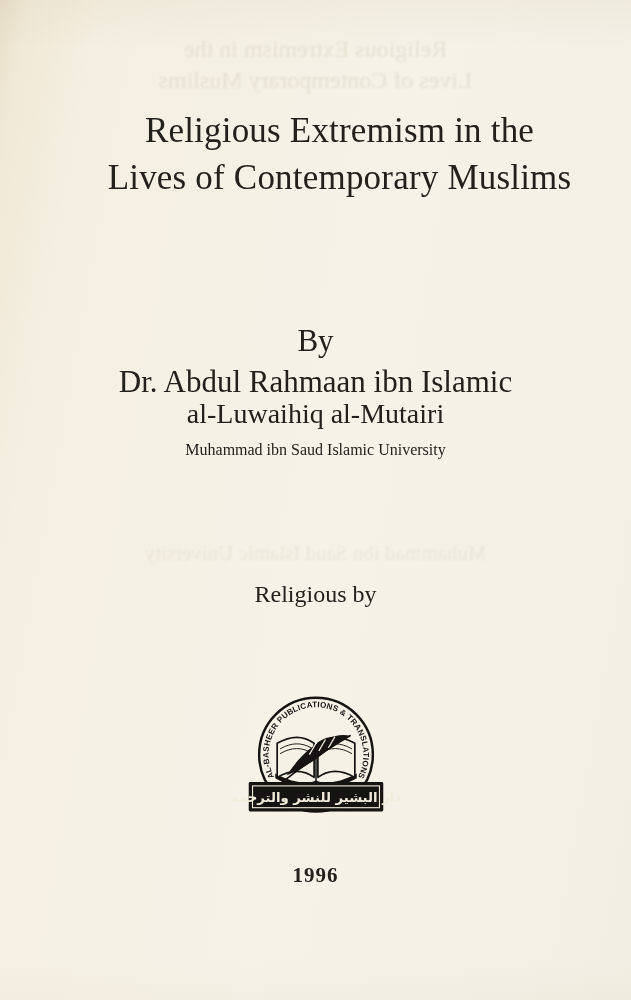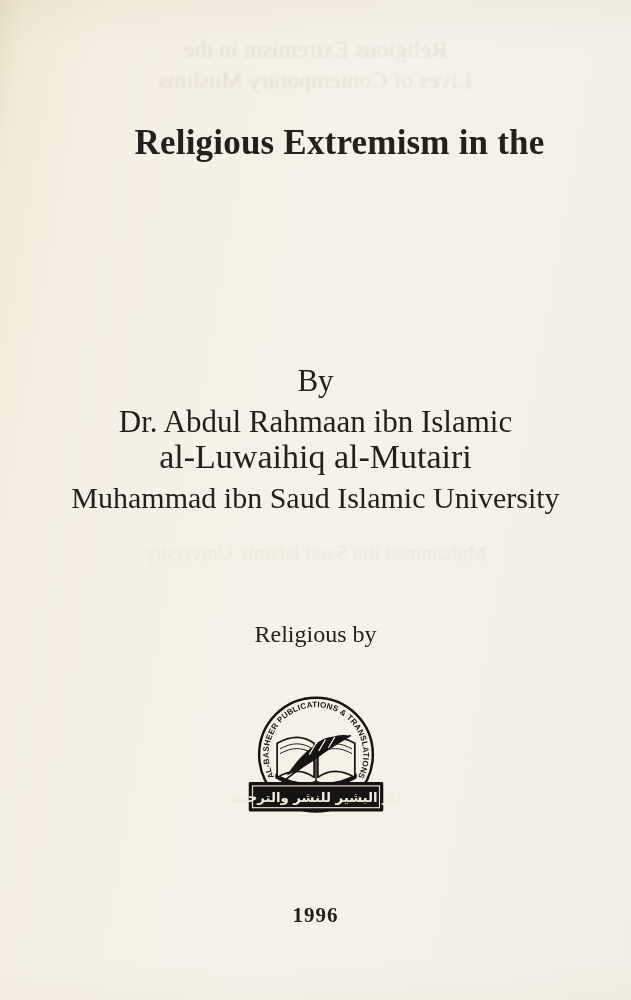--- a/index.html
+++ b/index.html
@@ -20,27 +20,27 @@
     position: absolute; left: 0; right: 0;
     text-align: center;
     transform: scaleX(-1);
     color: rgba(125, 108, 74, 0.13);
     filter: blur(1.1px);
     pointer-events: none;
     white-space: nowrap;
   }
   .ghost-top { top: 34px; font-size: 24px; line-height: 31px; }
   .ghost-mid { top: 541px; font-size: 21px; color: rgba(125,108,74,0.09); }
-  .line { position: absolute; left: 0; right: 0; text-align: center; white-space: nowrap; margin-top: 40px; }
-  .title { top: 103px; font-size: 35px; line-height: 47px; font-weight: bold; margin: 16px; letter-spacing: 0.2px; padding-left: 48px; }
+  .line { position: absolute; left: 0; right: 0; text-align: center; white-space: nowrap; }
+  .title { top: 103px; font-size: 35px; line-height: 47px; font-weight: normal; margin: 4px; letter-spacing: 0.2px; padding-left: 48px; }
   .title .tl { display: block; }
   .by         { top: 323px; font-size: 31px; }
   .author-1   { top: 364px; font-size: 31px; }
-  .author-2   { top: 398px; font-size: 34px; }
-  .affil-1    { top: 441px; font-size: 30px; }
+  .author-2   { top: 398px; font-size: 28px; }
+  .affil-1    { top: 441px; font-size: 16px; }
   .affil-2    { top: 476px; font-size: 24px; }
   .translated { top: 581px; font-size: 24px; }
   .translator { top: 614px; font-size: 27px; }
   .year       { top: 863px; font-size: 21px; font-weight: bold; letter-spacing: 1px; }
   .logo-wrap {
     position: absolute; top: 694px; left: 0; right: 0;
     display: flex; justify-content: center;
   }
   .logo-wrap svg { display: block; }
 </style>
@@ -50,20 +50,21 @@
 <div class="photo">
 
   <div class="ghost ghost-top">
     <div>Religious Extremism in the</div>
     <div>Lives of Contemporary Muslims</div>
   </div>
   <div class="ghost ghost-mid">Muhammad ibn Saud Islamic University</div>
 
   <h1 class="line title">
     <span class="tl">Religious Extremism in the</span>
+    <span class="tl">Lives of Contemporary Muslims</span>
   </h1>
 
   <div class="line by">By</div>
   <div class="line author-1">Dr. Abdul Rahmaan ibn Islamic</div>
   <div class="line author-2">al-Luwaihiq al-Mutairi</div>
   <div class="line affil-1">Muhammad ibn Saud Islamic University</div>
 
   <div class="line translated">Religious by</div>
 
   <div class="logo-wrap">

